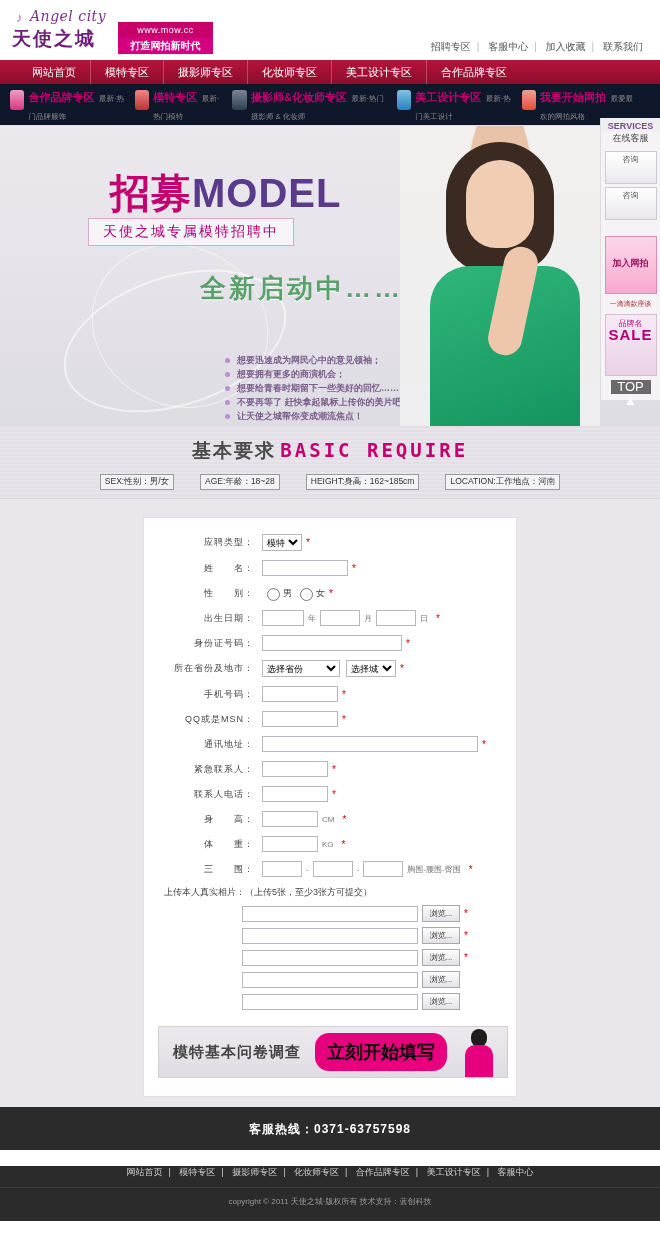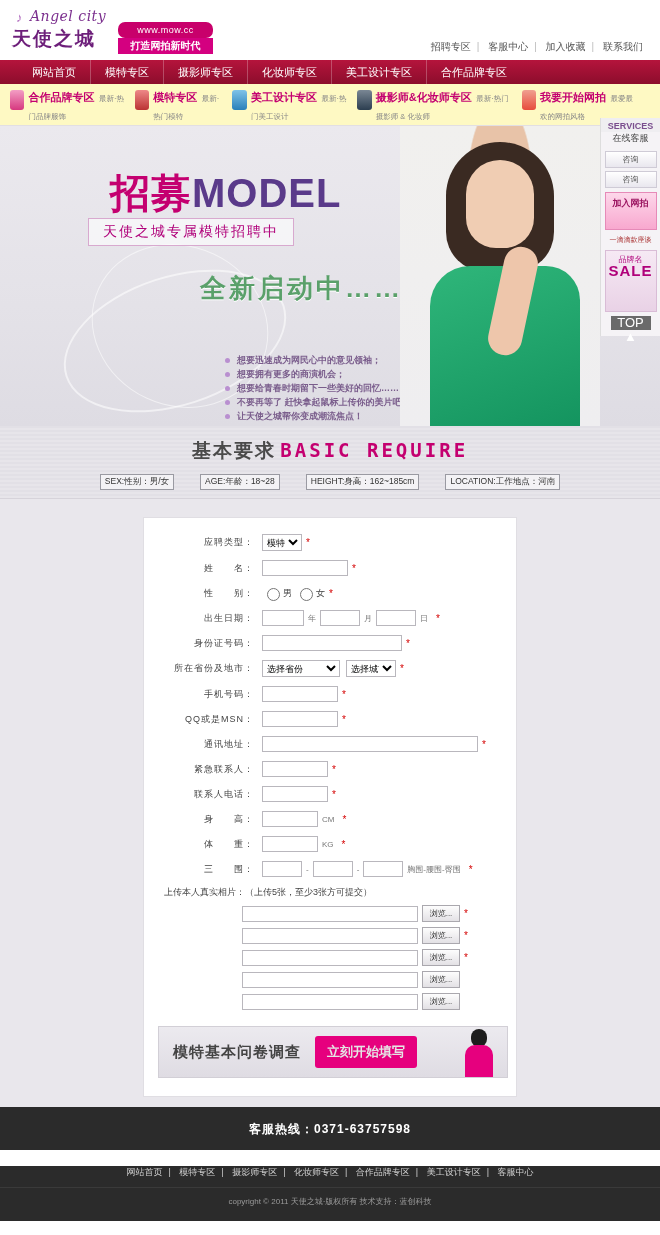--- a/index.html
+++ b/index.html
@@ -48,21 +48,20 @@
     position: absolute; left: 4px; top: 2px;
     font-size: 13px; color: #b36fc0;
   }
   .banner-url {
     position: absolute; left: 118px; top: 22px;
     width: 95px; height: 16px;
     background: #c8006b;
     color: #fff; font-size: 9px;
     text-align: center; line-height: 16px;
     letter-spacing: 0.5px;
-    border-radius: 7px;
   }
   .banner-cn {
     position: absolute; left: 118px; top: 38px;
     width: 95px; height: 16px;
     background: #d40080;
     color: #fff; font-size: 10px; font-weight: bold;
     text-align: center; line-height: 16px;
   }
   .top-links {
     position: absolute; right: 14px; top: 40px;
@@ -85,21 +84,21 @@
     line-height: 24px;
     border-right: 1px solid rgba(255,255,255,0.25);
     cursor: pointer;
     white-space: nowrap;
   }
   .nav .item:last-child { border-right: none; }
 
   
   .zones {
     height: 42px;
-    background: #fef9c3;
+    background: #0f172a;
     border-bottom: 1px solid #e2dfe3;
     display: flex;
     align-items: center;
     padding: 0 10px;
   }
   .zone {
     display: flex; align-items: flex-start;
     margin-right: 10px;
     cursor: pointer;
   }
@@ -209,32 +208,32 @@
     border-left: 1px solid #ddd;
     padding-bottom: 6px;
     text-align: center;
   }
   .rail .rail-h {
     background: #efeef1; color: #7a4e8e;
     font-size: 9px; font-weight: bold; padding: 3px 0 1px;
   }
   .rail .rail-h2 { font-size: 9px; color: #444; padding-bottom: 3px; }
   .rail .qq {
-    margin: 3px auto; width: 52px; height: 17px;
+    margin: 3px auto; width: 52px; height: 33px;
     background: linear-gradient(#ffffff,#e9e7ee);
     border: 1px solid #cfcbd6;
     font-size: 8px; color: #555; line-height: 15px;
     cursor: pointer;
   }
   .rail .join {
-    margin: 4px auto 2px; width: 52px; height: 38px;
+    margin: 16px auto 2px; width: 52px; height: 58px;
     background: linear-gradient(#fdd7ea,#f8a8cf);
     border: 1px solid #e68ab8;
     color: #9b1460; font-size: 9px; font-weight: bold;
-    line-height: 12px; padding-top: 4px;
+    line-height: 12px; padding-top: 20px;
     cursor: pointer;
   }
   .rail .slogan { font-size: 7px; color: #a33; padding: 3px 2px; }
   .rail .sale {
     margin: 2px auto; width: 52px; height: 62px;
     background: linear-gradient(#f6e9f4,#e9d2e6);
     border: 1px solid #d9bcd6;
     color: #b0007a; font-size: 8px; line-height: 11px;
     padding-top: 3px; cursor: pointer;
   }
@@ -309,23 +308,23 @@
     margin: 16px auto 0;
     width: 350px; height: 52px;
     background: linear-gradient(#eceaef,#dfdce3);
     border: 1px solid #d2cfd6;
     display: flex; align-items: center; position: relative;
     overflow: hidden;
   }
   .survey .stitle { font-size: 15px; font-weight: bold; color: #444; margin-left: 14px; letter-spacing: 1px;}
   .survey .sbtn {
     margin-left: 14px;
-    background: #e6007e; color: #e5e5e5;
-    font-size: 13px; font-weight: bold;
-    padding: 7px 12px; border-radius: 3px; cursor: pointer;
+    background: #e6007e; color: #000000;
+    font-size: 18px; font-weight: bold;
+    padding: 7px 12px; border-radius: 14px; cursor: pointer;
   }
   .survey .girl {
     position: absolute; right: 6px; top: 2px;
     width: 44px; height: 48px;
   }
   .survey .girl .g-head { position:absolute; left:14px; top:0; width:16px; height:18px; background:#1d1d1d; border-radius:8px;}
   .survey .girl .g-body { position:absolute; left:8px; top:16px; width:28px; height:32px; background:#e6007e; border-radius:10px 10px 0 0;}
 
   
   .hotline {
@@ -387,31 +386,31 @@
       </span>
     </div>
     <div class="zone">
       <span class="ico" style="background:linear-gradient(#e88,#b33)"></span>
       <span class="txt">
         <span class="t1">模特专区</span>
         <span class="t2">最新·热门模特</span>
       </span>
     </div>
     <div class="zone">
+      <span class="ico" style="background:linear-gradient(#7a8794,#2c3e50)"></span>
+      <span class="txt">
+        <span class="t1">摄影师&amp;化妆师专区</span>
+        <span class="t2">最新·热门摄影师 &amp; 化妆师</span>
+      </span>
+    </div>
+    <div class="zone">
       <span class="ico" style="background:linear-gradient(#7fc3e8,#2980b9)"></span>
       <span class="txt">
         <span class="t1">美工设计专区</span>
         <span class="t2">最新·热门美工设计</span>
-      </span>
-    </div>
-    <div class="zone">
-      <span class="ico" style="background:linear-gradient(#7a8794,#2c3e50)"></span>
-      <span class="txt">
-        <span class="t1">摄影师&amp;化妆师专区</span>
-        <span class="t2">最新·热门摄影师 &amp; 化妆师</span>
       </span>
     </div>
     <div class="zone">
       <span class="ico" style="background:linear-gradient(#f0a090,#e74c3c)"></span>
       <span class="txt">
         <span class="t1">我要开始网拍</span>
         <span class="t2">最爱最欢的网拍风格</span>
       </span>
     </div>
   </div>

